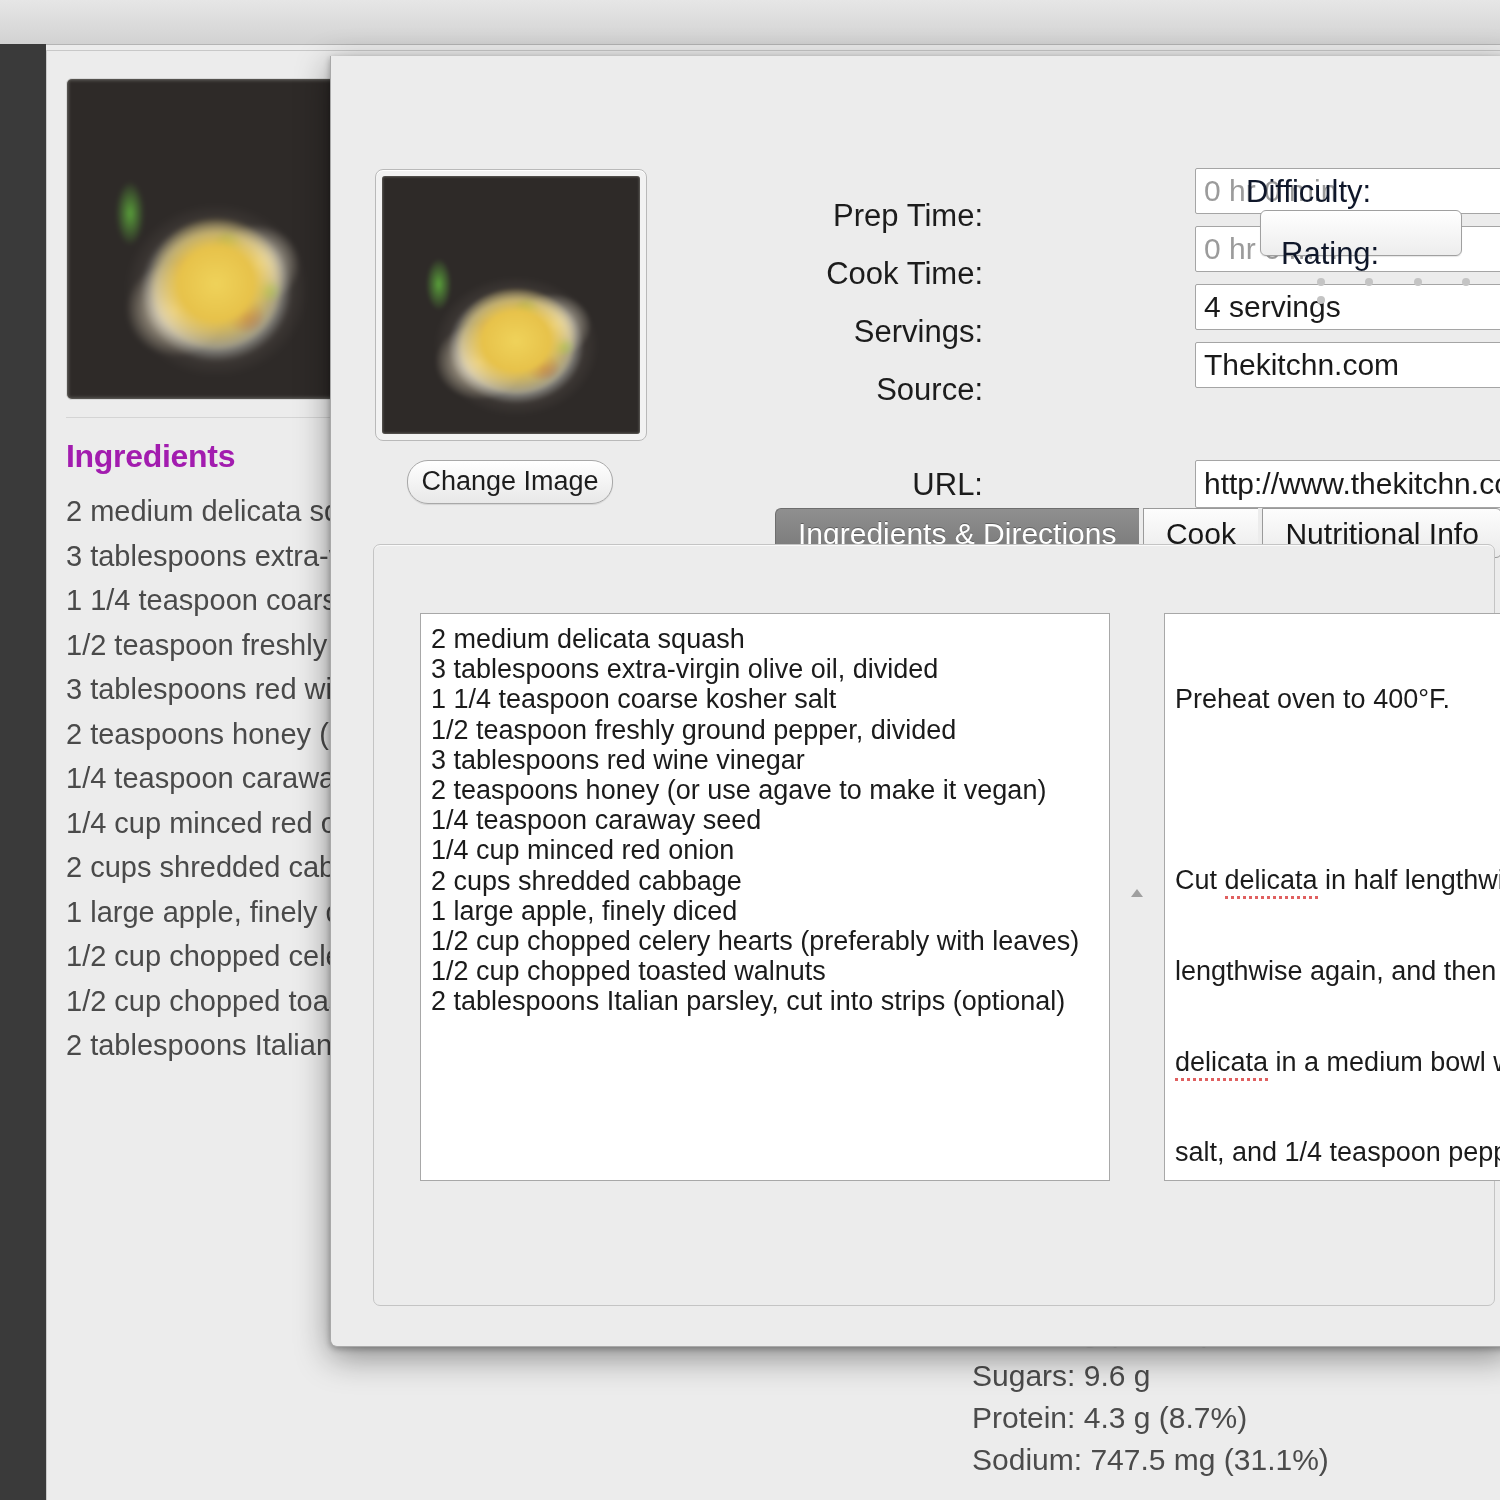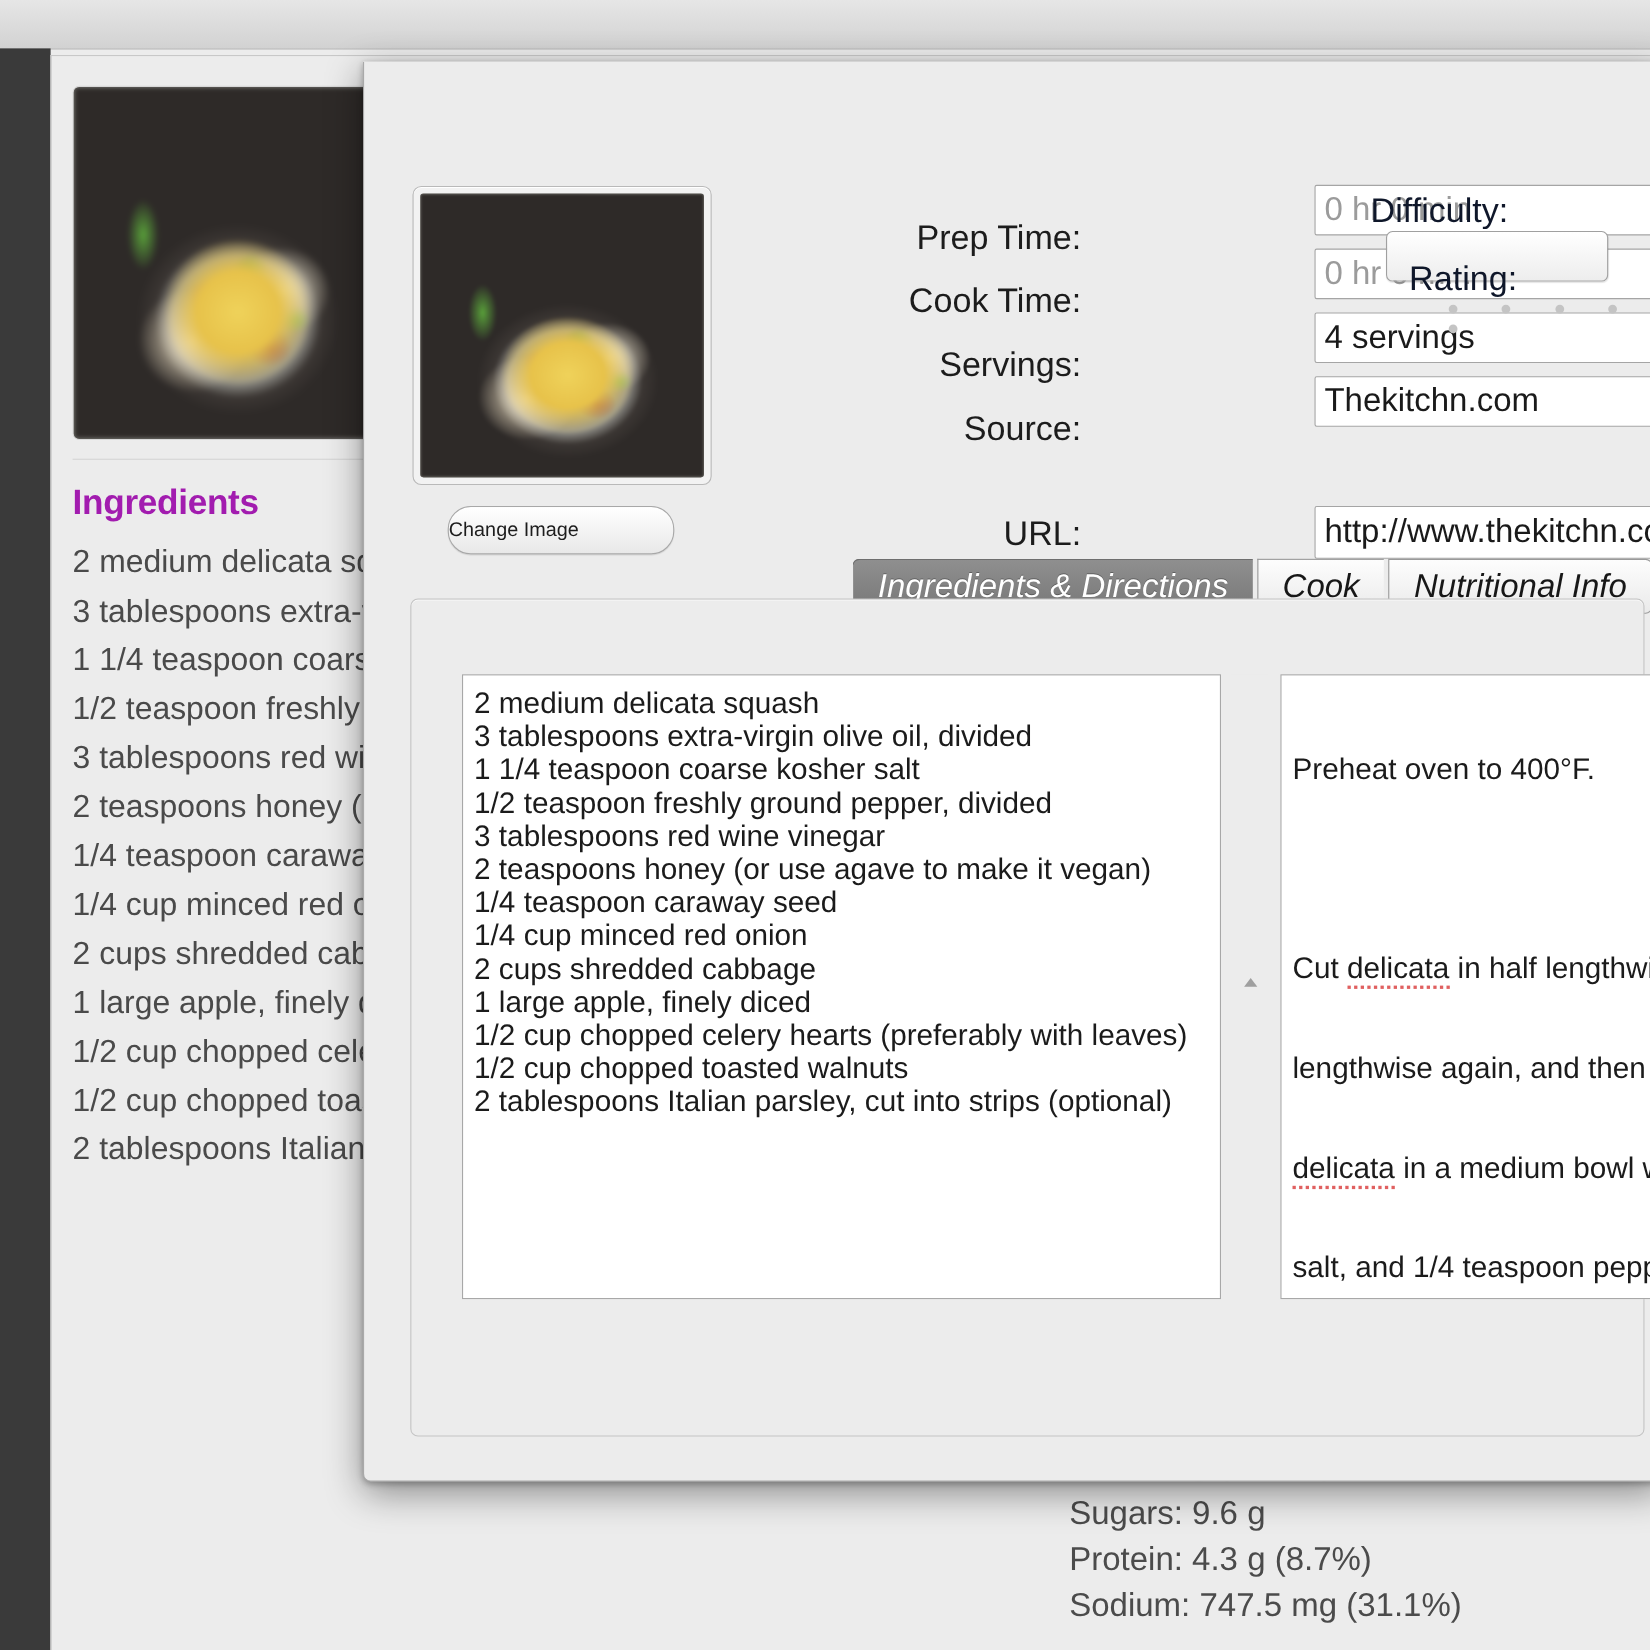--- a/index.html
+++ b/index.html
@@ -151,22 +151,23 @@
     position: relative;
     background: #8c8c86;
   }
   .change-image-btn {
     position: absolute;
     left: 76px; top: 404px;
     width: 204px; height: 42px;
     border: 1px solid #a8a8a8;
     border-radius: 21px;
     background: linear-gradient(#ffffff, #e8e8e8);
-    font-size: 18px;
+    font-size: 27px;
     color: #1d1d1d;
+    text-align: center;
     line-height: 41px;
     box-shadow: 0 1px 1px rgba(0,0,0,0.10);
     cursor: default;
   }
 
   
   .form-rows { position: absolute; left: 330px; top: 112px; width: 840px; }
   .form-row { position: relative; height: 58px; }
   .form-label {
     position: absolute;
@@ -237,21 +238,20 @@
     display: inline-block;
     height: 50px; line-height: 50px;
     font-size: 30px;
     padding: 0 22px;
     box-sizing: border-box;
     border: 1px solid #9a9a9a;
     border-right: none;
     background: linear-gradient(#fdfdfd, #eaeaea);
     color: #171717;
     vertical-align: top;
-    font-style: italic;
   }
   .tab:first-child { border-radius: 6px 0 0 6px; }
   .tab:last-child  { border-right: 1px solid #9a9a9a; border-radius: 0 6px 6px 0; }
   .tab.active {
     background: linear-gradient(#8f8f8f, #777777);
     color: #ffffff;
     border-color: #6e6e6e;
     text-shadow: 0 -1px 0 rgba(0,0,0,0.30);
   }
 

